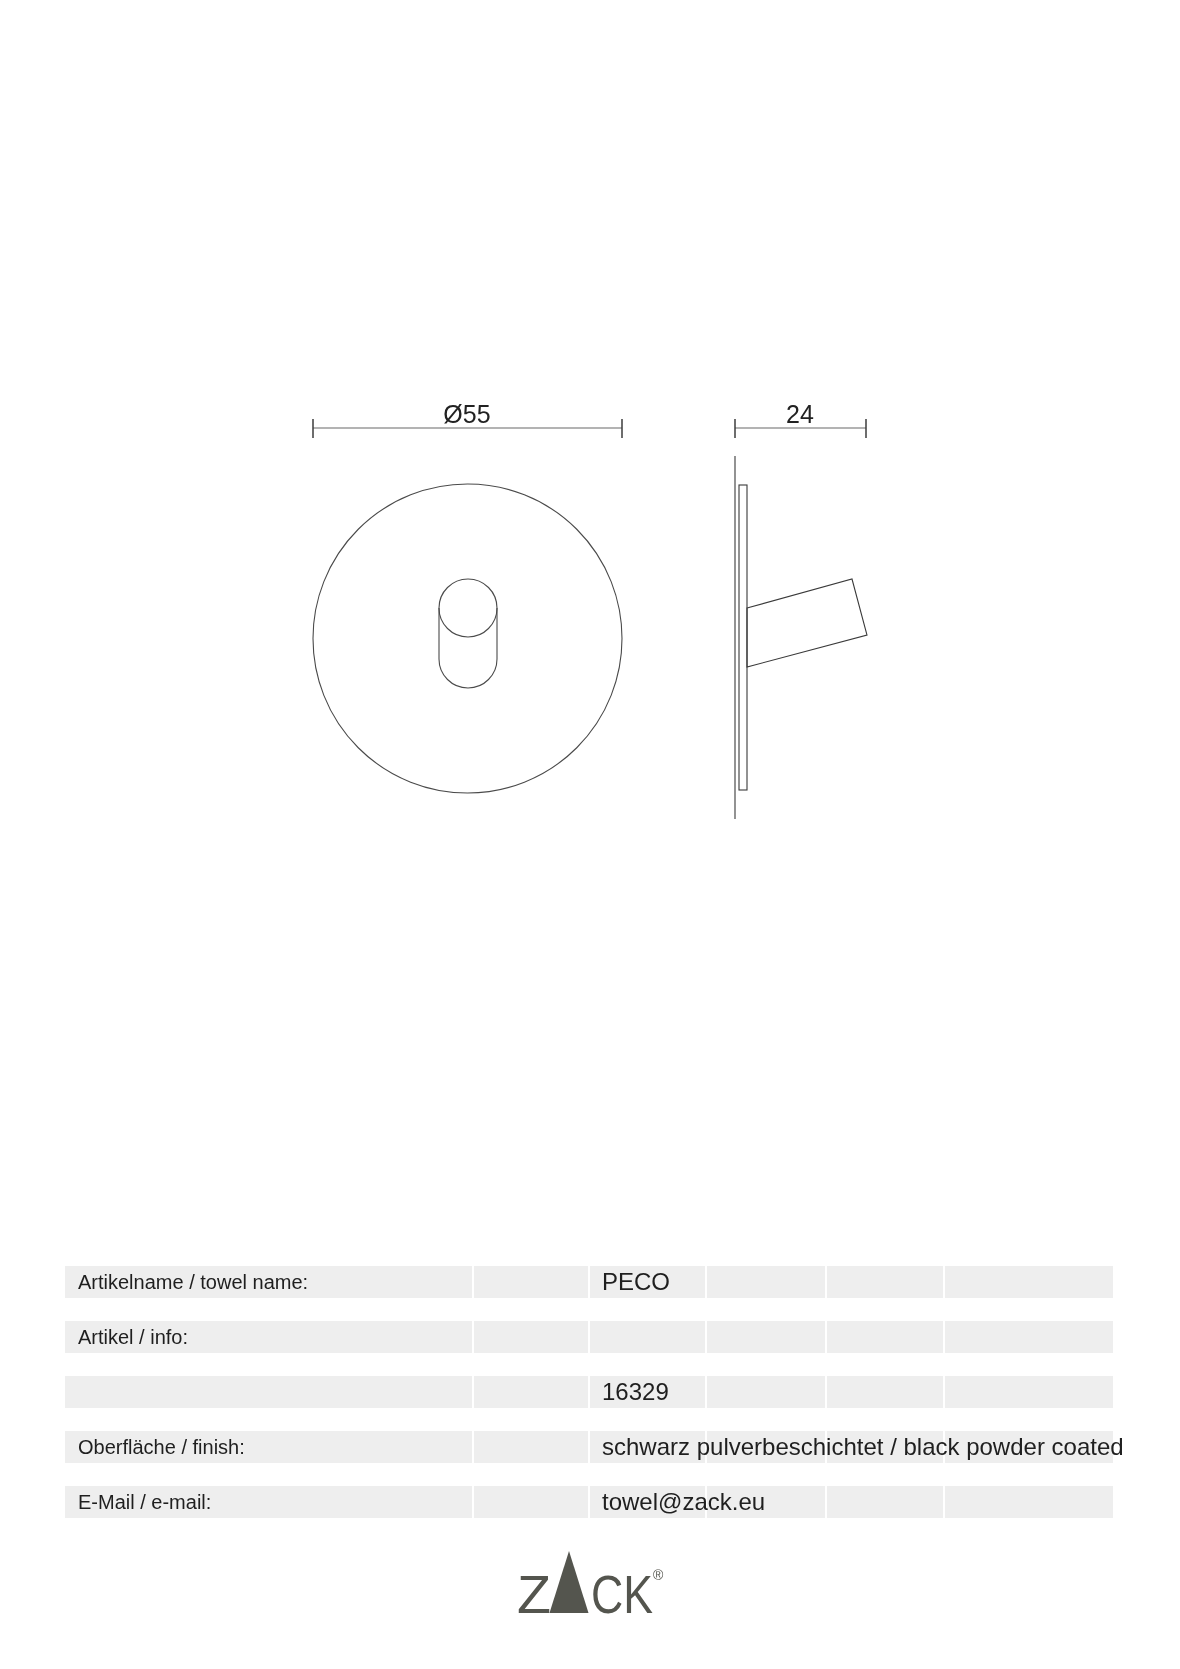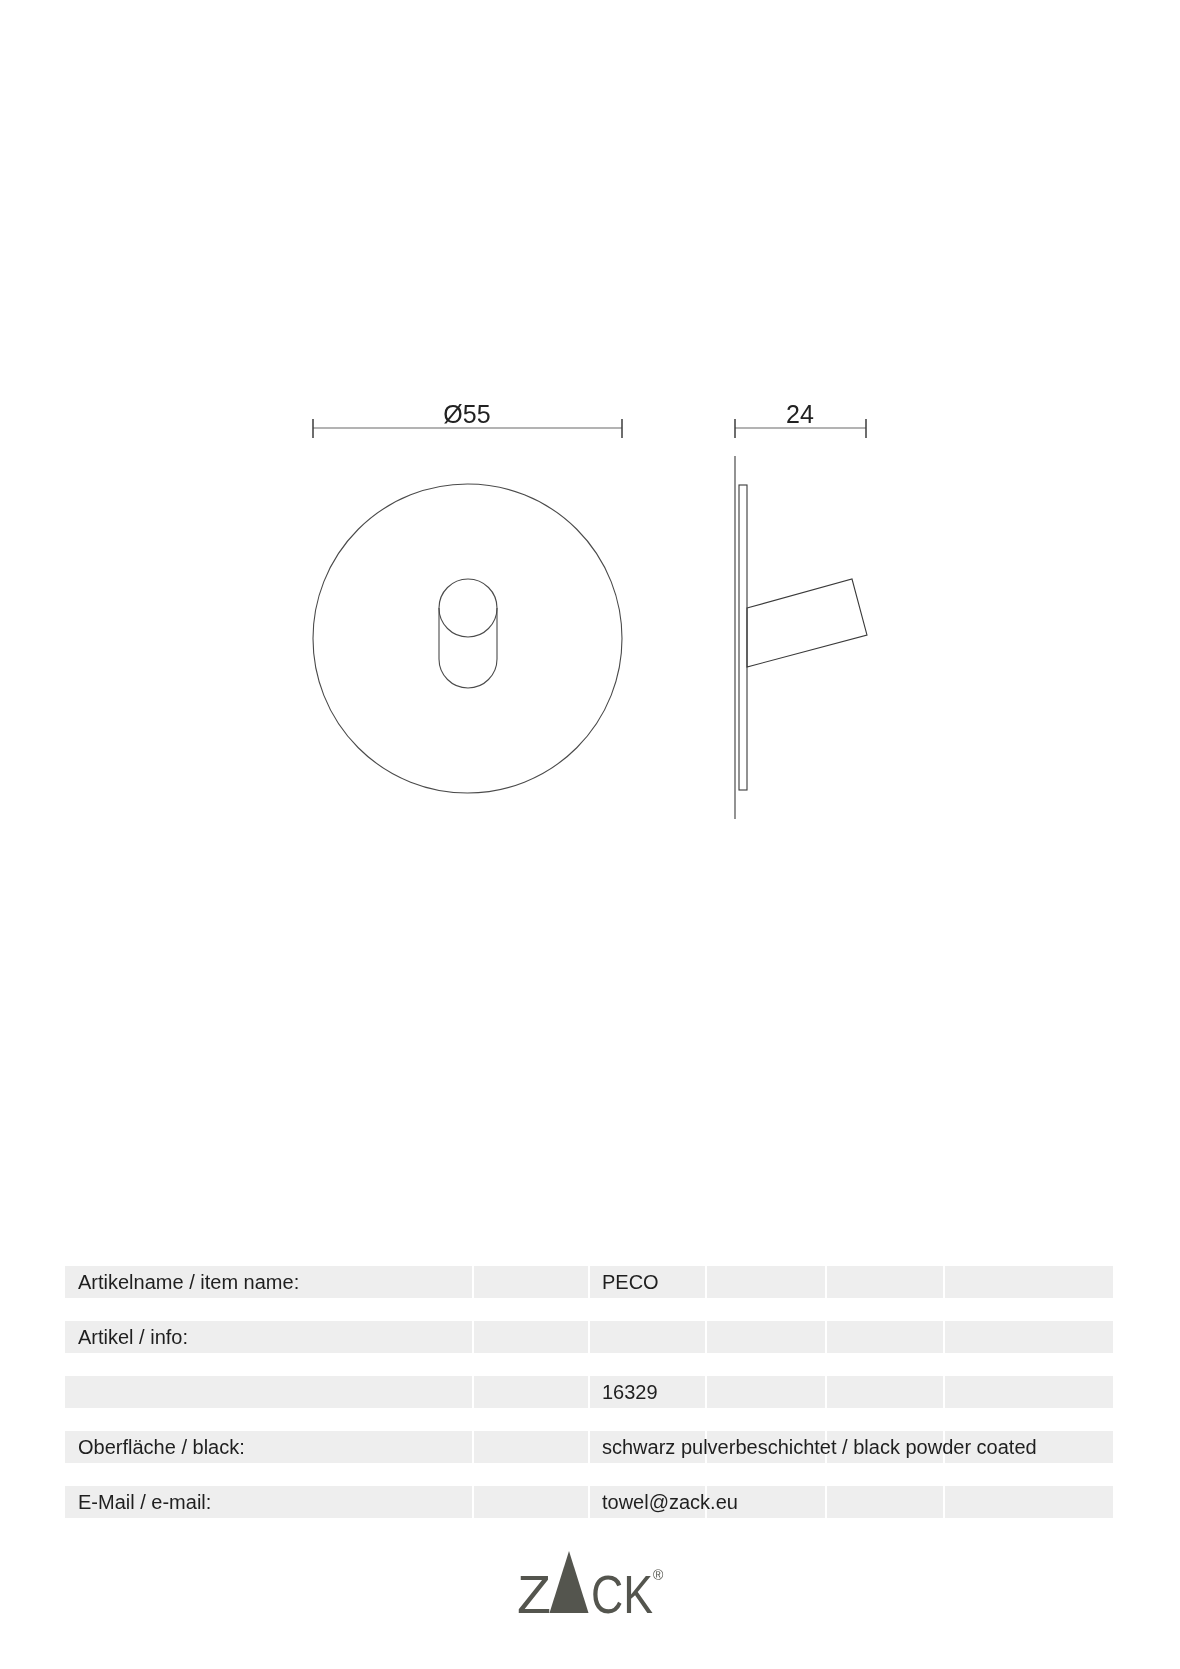--- a/index.html
+++ b/index.html
@@ -57,21 +57,21 @@
     line-height: 32px;
     font-size: 20px;
     color: #1f1f1f;
     white-space: nowrap;
   }
   .spec-value {
     position: absolute;
     left: 537px;
     top: 0;
     line-height: 32px;
-    font-size: 20px;
+    font-size: 24px;
     color: #1f1f1f;
     white-space: nowrap;
   }
   .logo {
     position: absolute;
     left: 500px;
     top: 1538px;
   }
   .logo-text {
     font-family: "Liberation Sans", sans-serif;
@@ -108,34 +108,34 @@
 
       <line x1="735" y1="456" x2="735" y2="819" stroke="#3a3a3a" stroke-width="1.1"></line>
       <rect x="739" y="485" width="8" height="305" fill="none" stroke="#3a3a3a" stroke-width="1.1"></rect>
       <path d="M 747 608 L 852 579 L 867 635 L 747 667 Z" fill="none" stroke="#3a3a3a" stroke-width="1.1"></path>
     </g>
   </svg>
 
   <div class="spec-table">
 
     <div class="spec-row">
-      <span class="spec-label">Artikelname / item name:</span>
+      <span class="spec-label">Artikelname / towel name:</span>
       <span class="spec-value">PECO</span>
     </div>
 
     <div class="spec-row">
       <span class="spec-label">Artikel / info:</span>
     </div>
 
     <div class="spec-row">
       <span class="spec-value">16329</span>
     </div>
 
     <div class="spec-row">
-      <span class="spec-label">Oberfläche / black:</span>
+      <span class="spec-label">Oberfläche / finish:</span>
       <span class="spec-value">schwarz pulverbeschichtet / black powder coated</span>
     </div>
 
     <div class="spec-row">
       <span class="spec-label">E-Mail / e-mail:</span>
       <span class="spec-value">towel@zack.eu</span>
     </div>
 
   </div>
 

